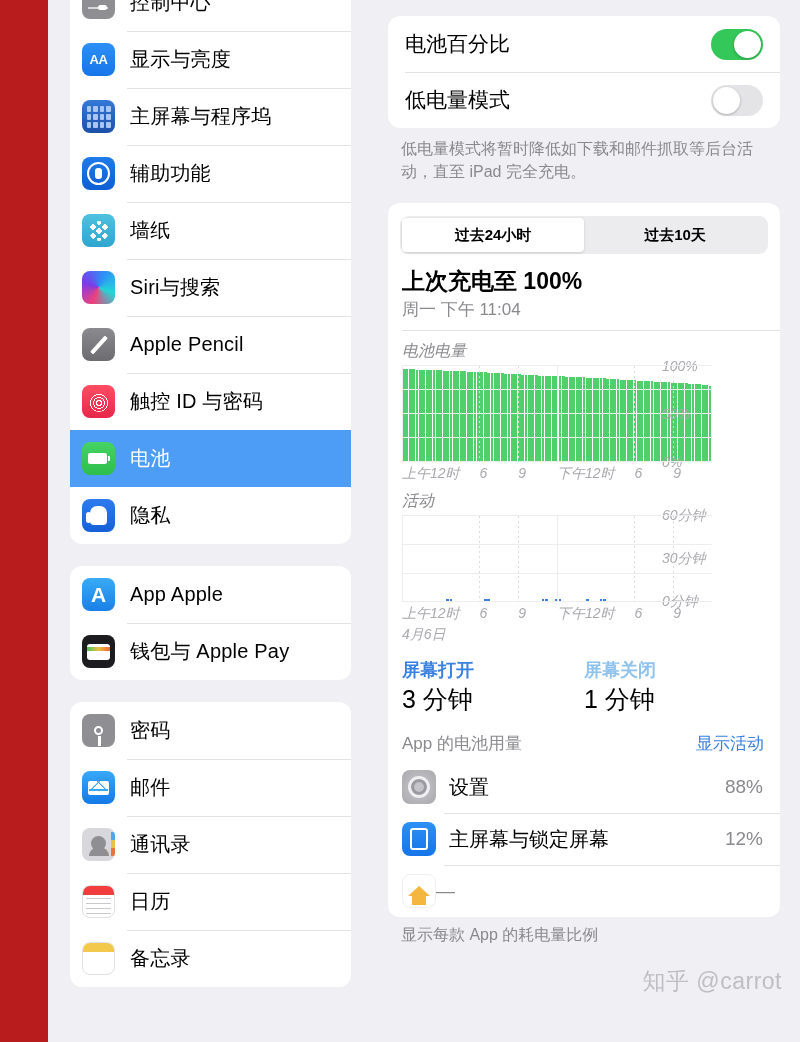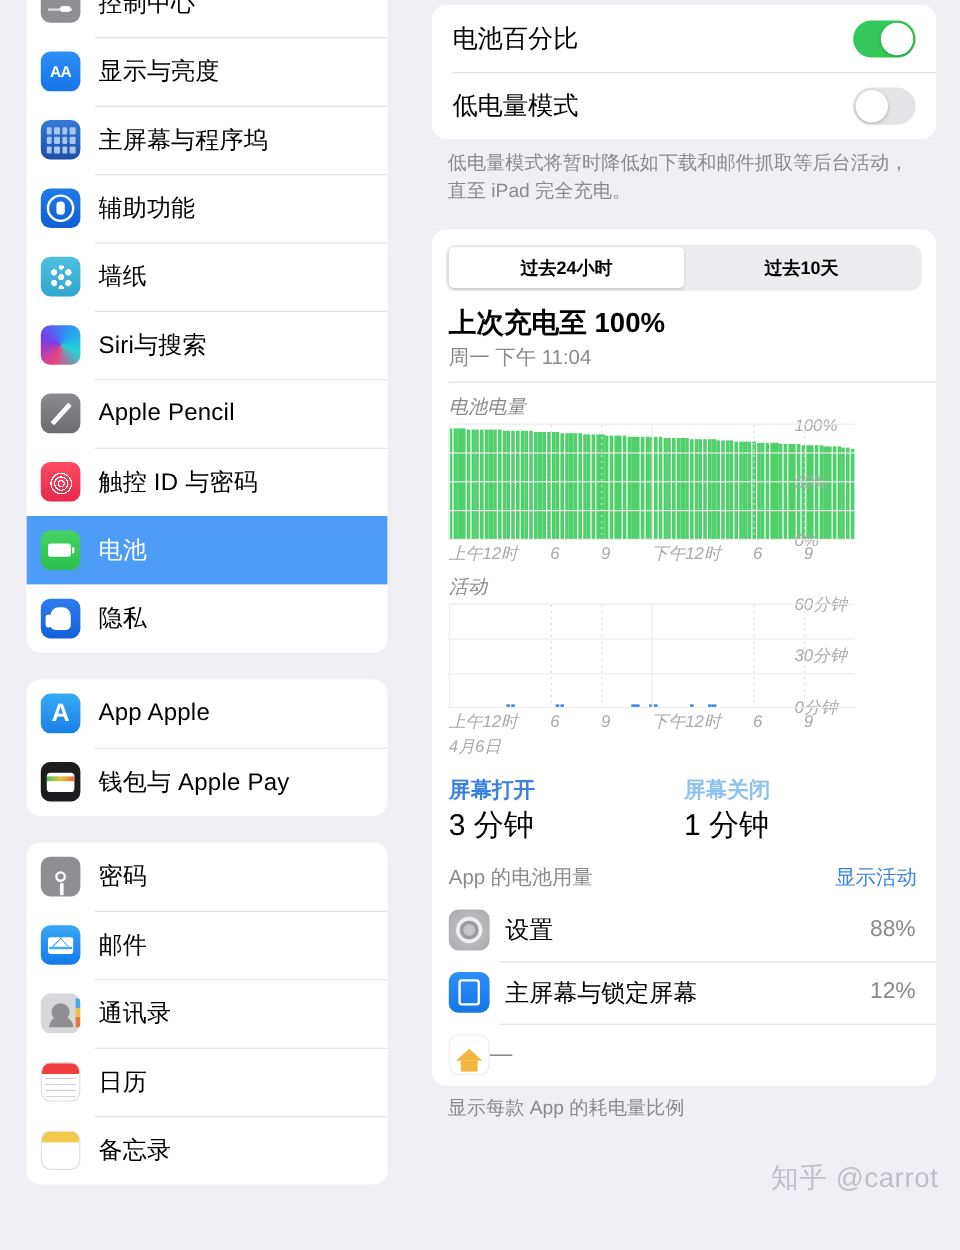--- a/index.html
+++ b/index.html
@@ -2,21 +2,21 @@
 <html><head>
 <meta charset="utf-8">
 <style>
   * { box-sizing: border-box; margin: 0; padding: 0; }
   html, body {
     width: 800px; height: 1042px;
     background: #EFEFF4;
     font-family: "Liberation Sans", "DejaVu Sans", sans-serif;
     overflow: hidden;
   }
-  #root { display: flex; width: 800px; height: 1042px; background: #22c55e; }
+  #root { display: flex; width: 800px; height: 1042px; background: #b91c1c; padding-left: 48px; }
 
   
   .sidebar {
     width: 345px; height: 1042px;
     background: #EFEFF4;
     padding: 0 22px 0 22px;
     overflow: hidden;
     position: relative;
   }
   .group {
@@ -364,21 +364,21 @@
               <span class="top"></span>
             </span>
             <span class="row-label">备忘录</span>
           </div>
         </div>
       </div>
   </div>
 
   <div class="main">
 
-    <div class="card" style="margin-top:4px;">
+    <div class="card" style="margin-top:16px;">
       <div class="setting-row">
         <span class="setting-label">电池百分比</span>
         <span class="toggle on">
           <span class="thumb"></span>
         </span>
       </div>
       <div class="setting-row">
         <span class="setting-label">低电量模式</span>
         <span class="toggle off">
           <span class="thumb"></span>

